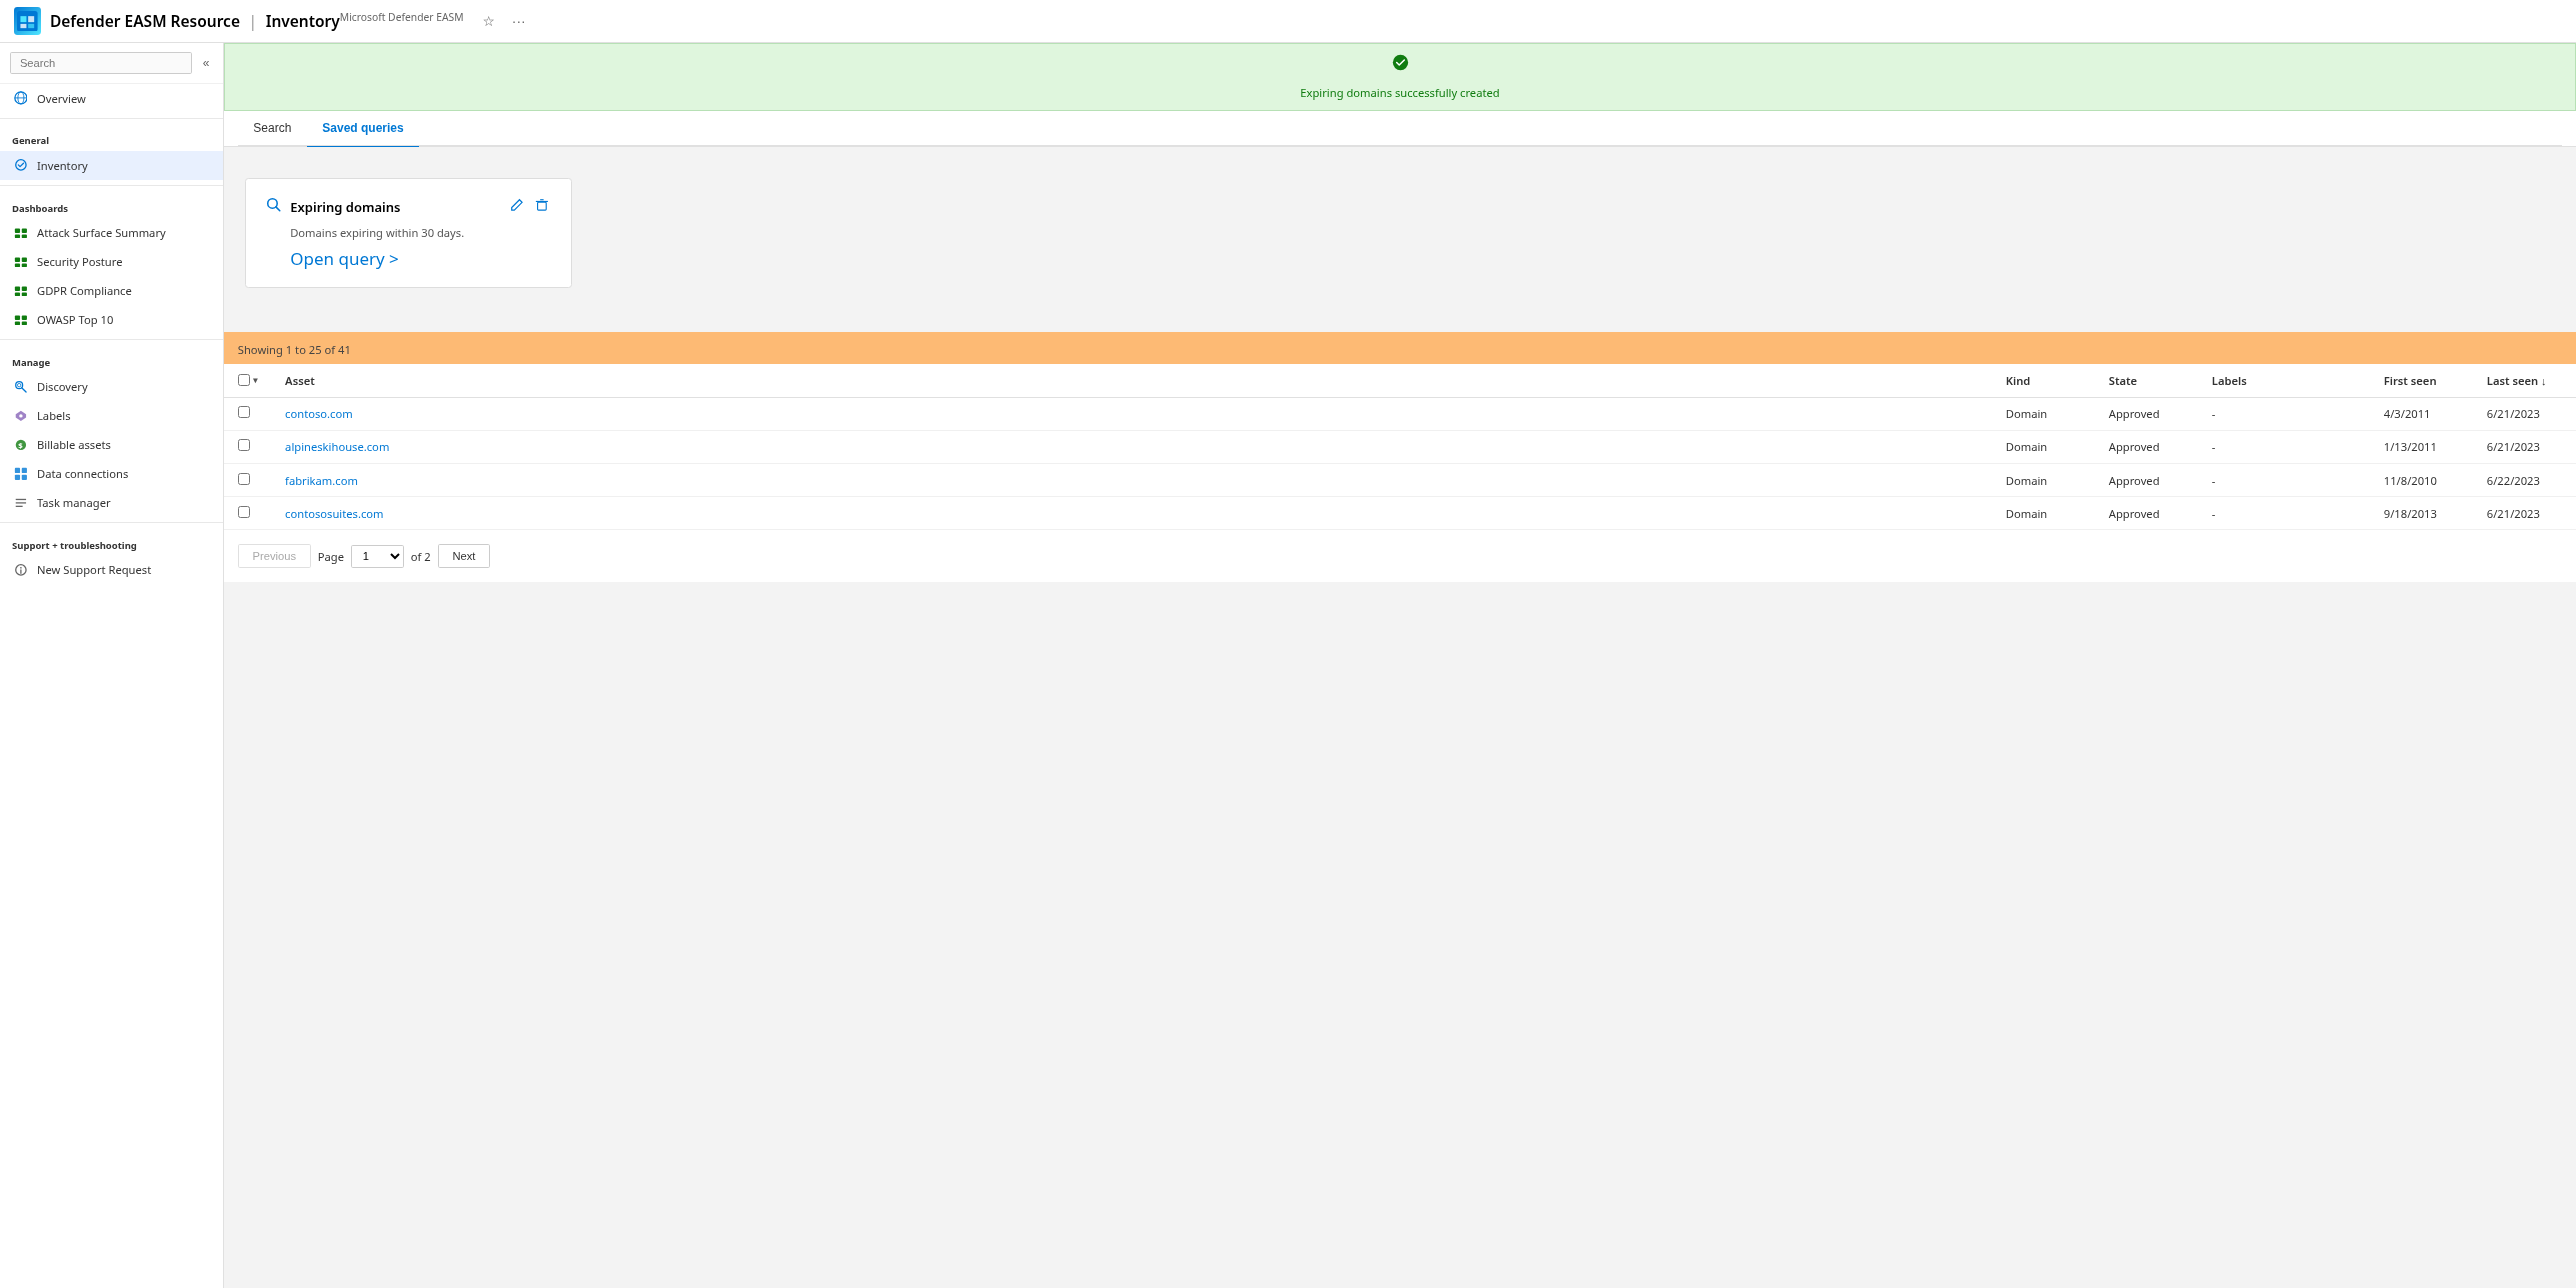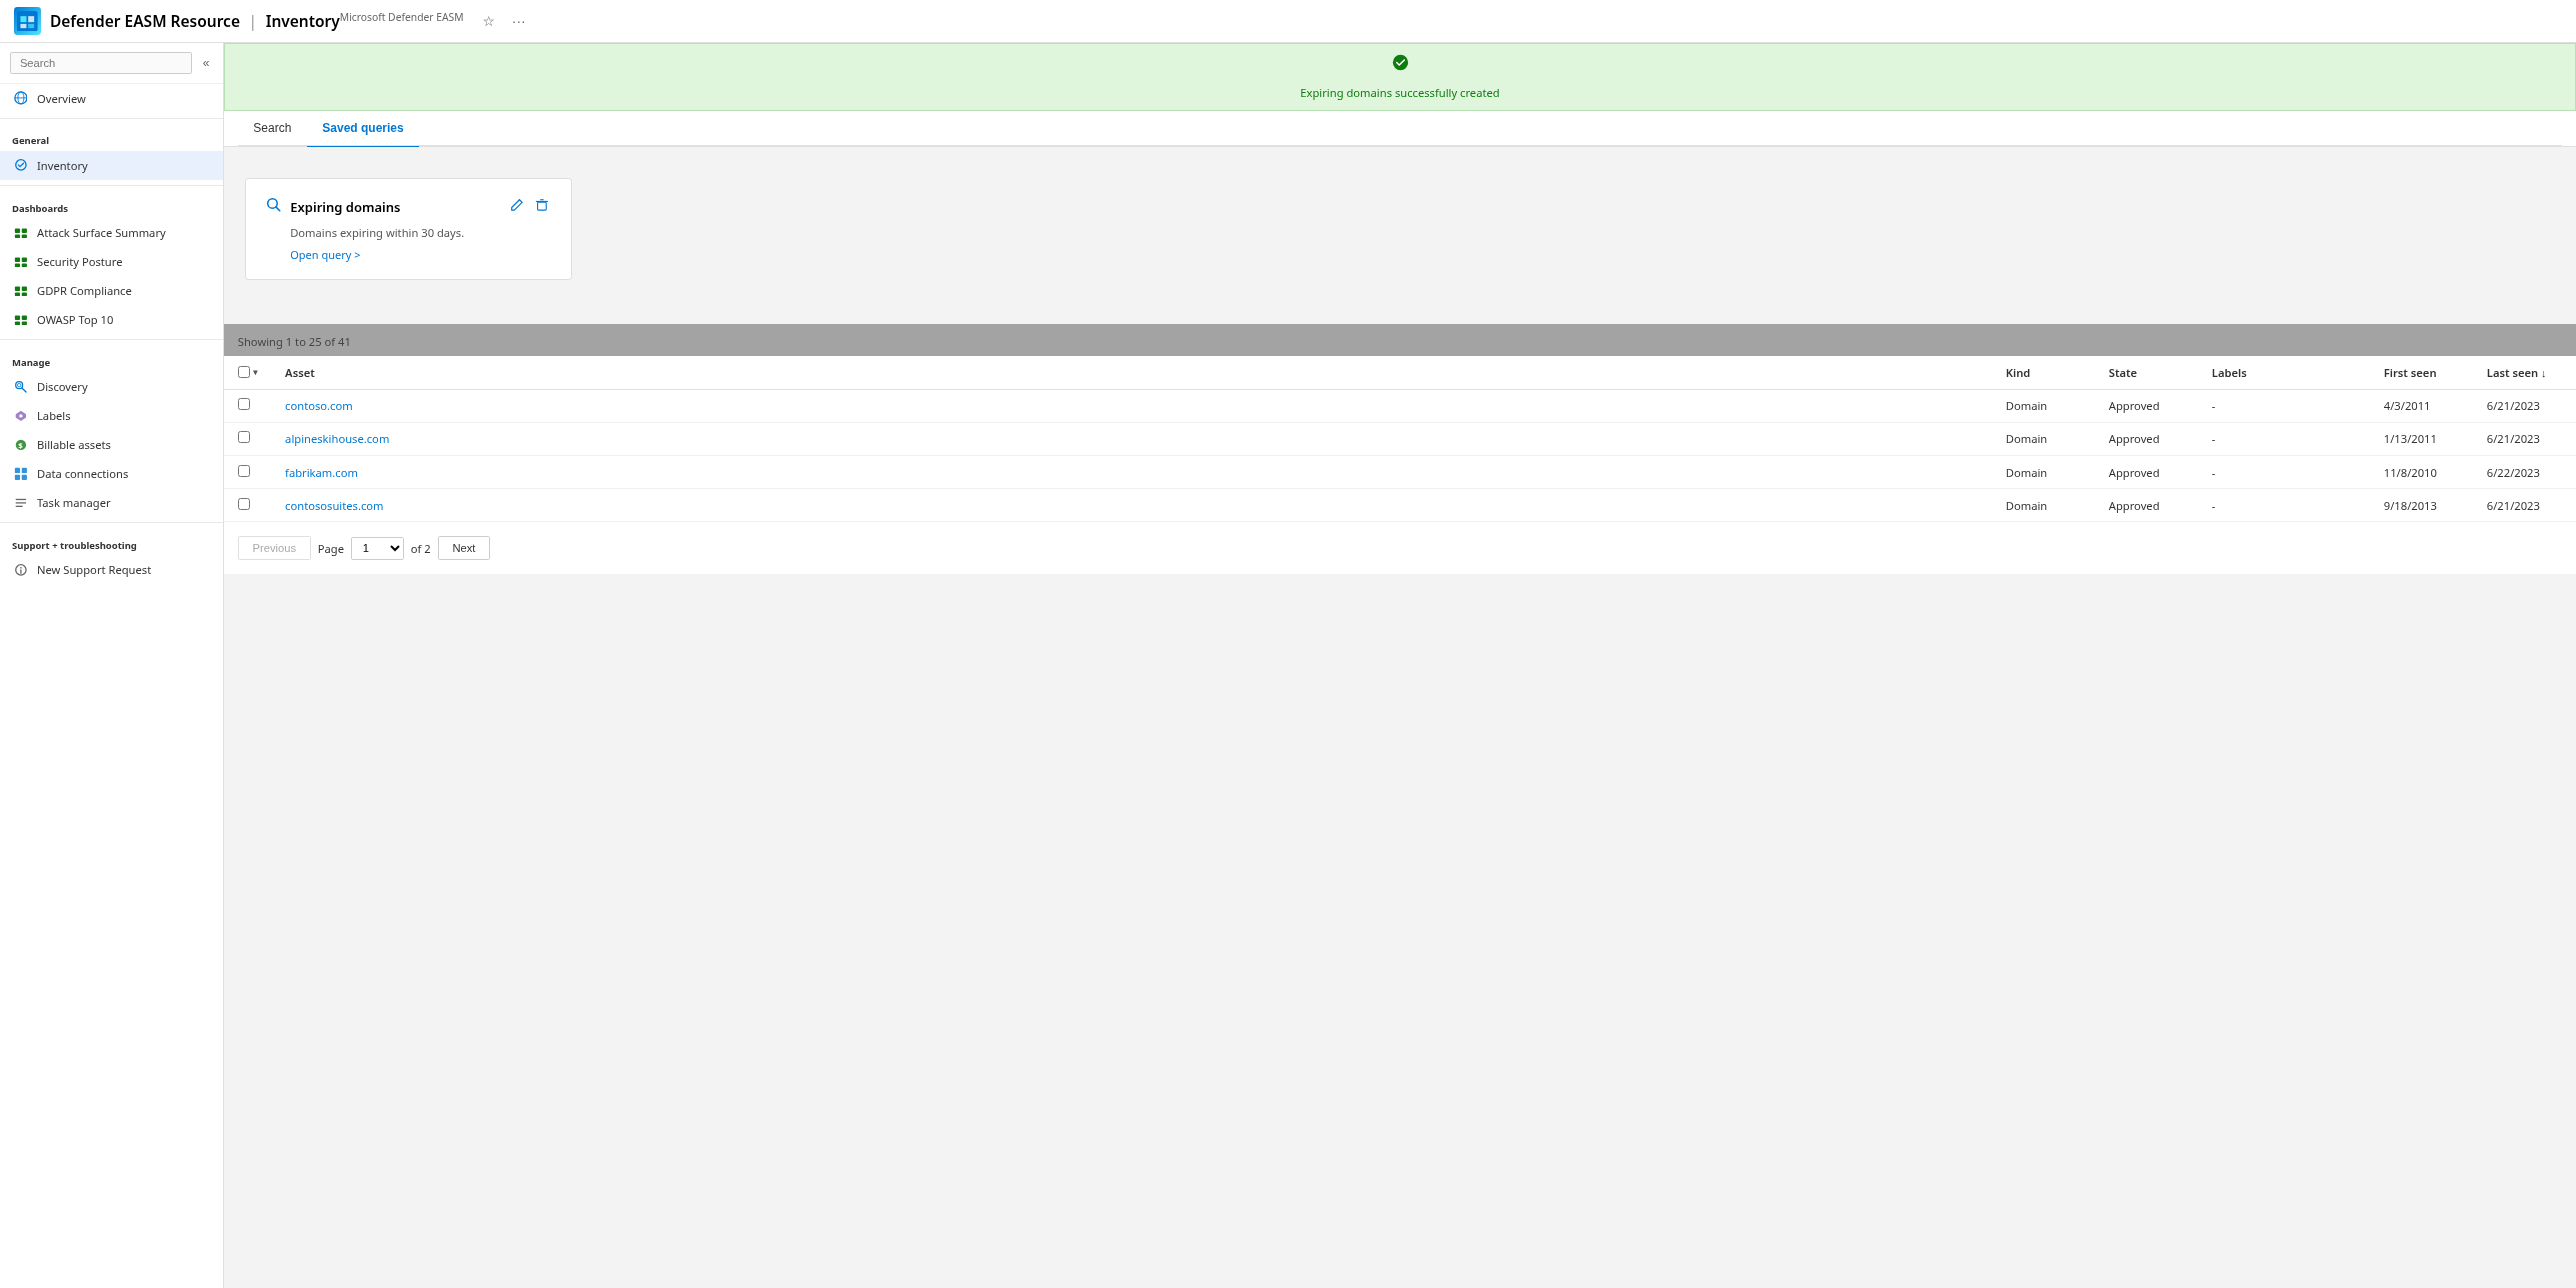--- a/index.html
+++ b/index.html
@@ -132,24 +132,24 @@
       flex-direction: column;
       gap: 6.9px;
       position: relative;
     }
     .query-card-header { display: flex; align-items: center; gap: 8.6px; }
     .query-search-icon { color: #0078d4; font-size: 15.5px; }
     .query-title { font-size: 13px; font-weight: 600; color: #000; flex: 1; }
     .query-actions { display: flex; gap: 6.9px; }
     .query-action-btn { background: none; border: none; cursor: pointer; color: #0078d4; font-size: 13.8px; padding: 1.7px; }
     .query-description { font-size: 11.2px; color: #555; padding-left: 24px; }
-    .open-query-link { color: #0078d4; text-decoration: none; font-size: 11px; padding-left: 24px; cursor: pointer; }
-
-    
-    .table-section { margin-top: 6.9px; background: #a3a3a3; padding: 0; }
+    .open-query-link { color: #0078d4; text-decoration: none; font-size: 17px; padding-left: 24px; cursor: pointer; }
+
+    
+    .table-section { margin-top: 6.9px; background: #fdba74; padding: 0; }
     .showing-text { font-size: 11.2px; color: #444; padding: 10.3px 13.8px 6.9px 13.8px; }
 
     
     .data-table { width: 100%; border-collapse: collapse; background: #fff; }
     .data-table th {
       text-align: left;
       font-size: 11.2px;
       font-weight: 600;
       color: #333;
       padding: 8.6px 13.8px;

